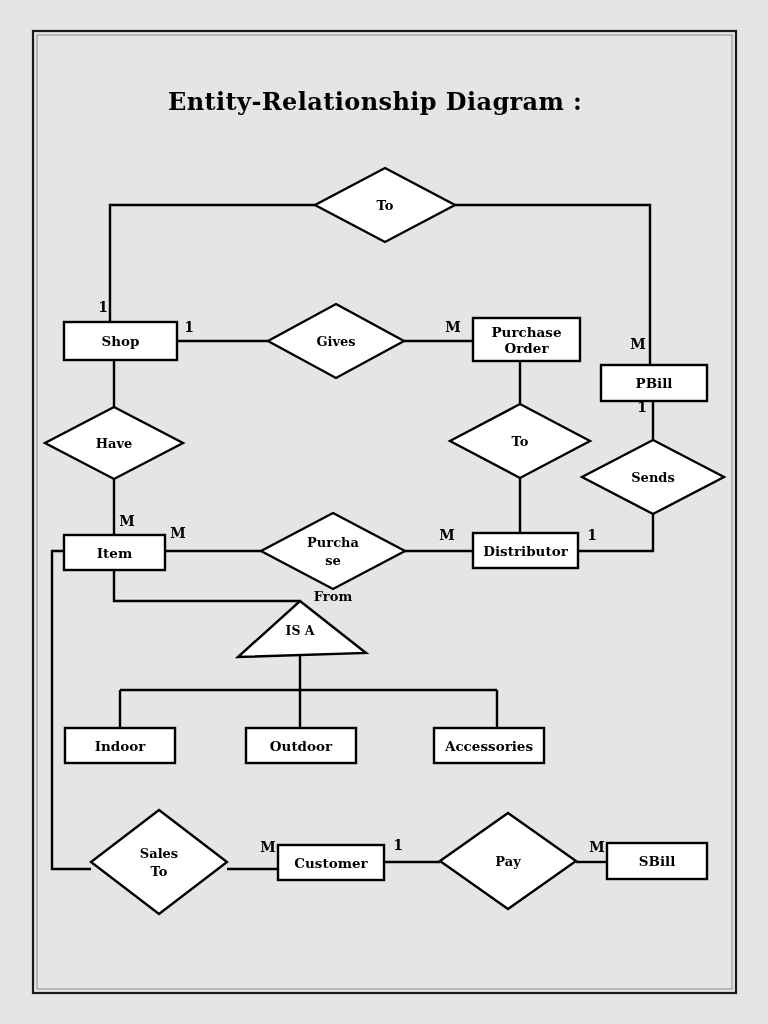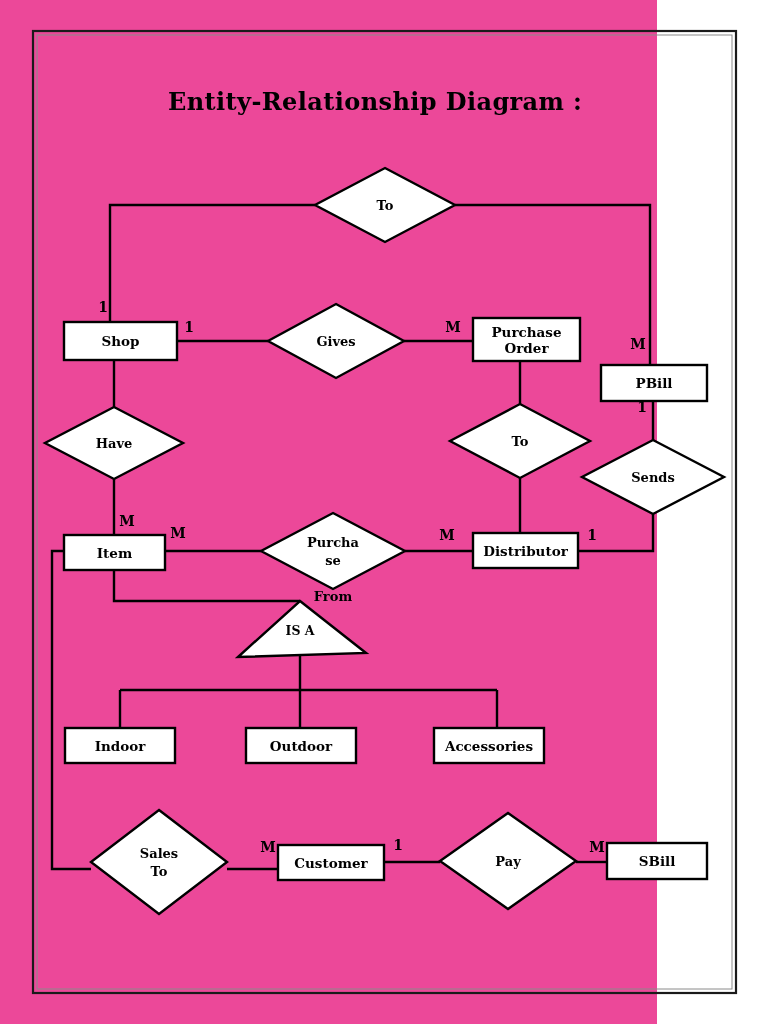--- a/index.html
+++ b/index.html
@@ -8,23 +8,23 @@
     background: #ffffff;
   }
   body {
     width: 768px;
     height: 1024px;
     font-family: "DejaVu Serif", "Liberation Serif", serif;
     overflow: hidden;
   }
   #page {
     position: relative;
-    width: 657px;
+    width: 768px;
     height: 1024px;
-    background: #ec4899;
+    background: #e5e5e5;
   }
   svg#diagram {
     position: absolute;
     left: 0;
     top: 0;
     width: 768px;
     height: 1024px;
     display: block;
   }
   .frame {

